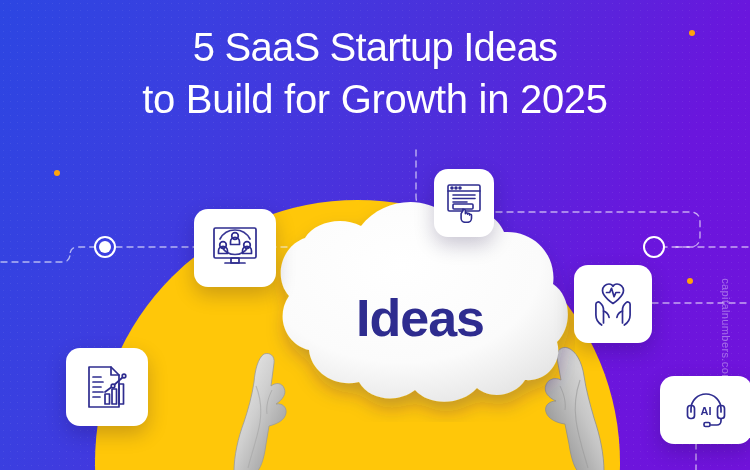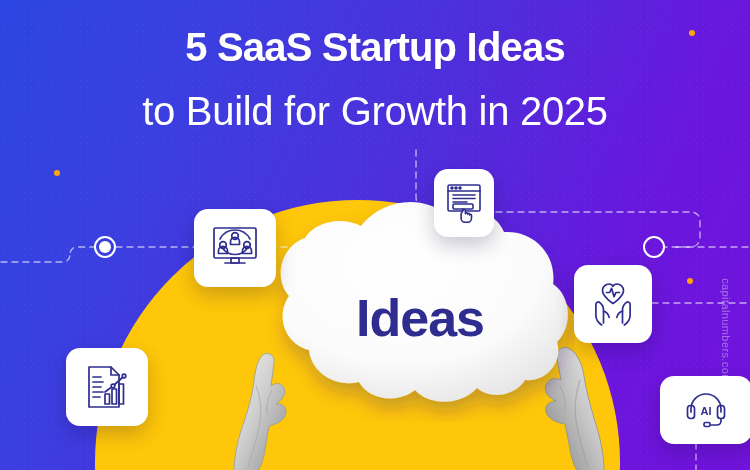--- a/index.html
+++ b/index.html
@@ -75,32 +75,32 @@
   .headline {
     position:absolute;
     top:24px; left:0; right:0;
     text-align:center;
     z-index:10;
     color:#ffffff;
   }
   .headline .l1 {
     display:block;
     font-size:40px;
-    font-weight:bold;
+    font-weight:normal;
     letter-spacing:-0.8px;
     line-height:1.18;
     text-shadow:0 1px 2px rgba(0,0,0,.07);
   }
   .headline .l2 {
     display:block;
     font-size:40px;
     font-weight:normal;
     letter-spacing:-0.3px;
     line-height:1.2;
-    margin-top:16px;
+    margin-top:4px;
   }
 
   
   .cloud-wrap {
     position:absolute;
     left:265px; top:192px;
     width:310px; height:230px;
     z-index:8;
   }
   .cloud-label {

